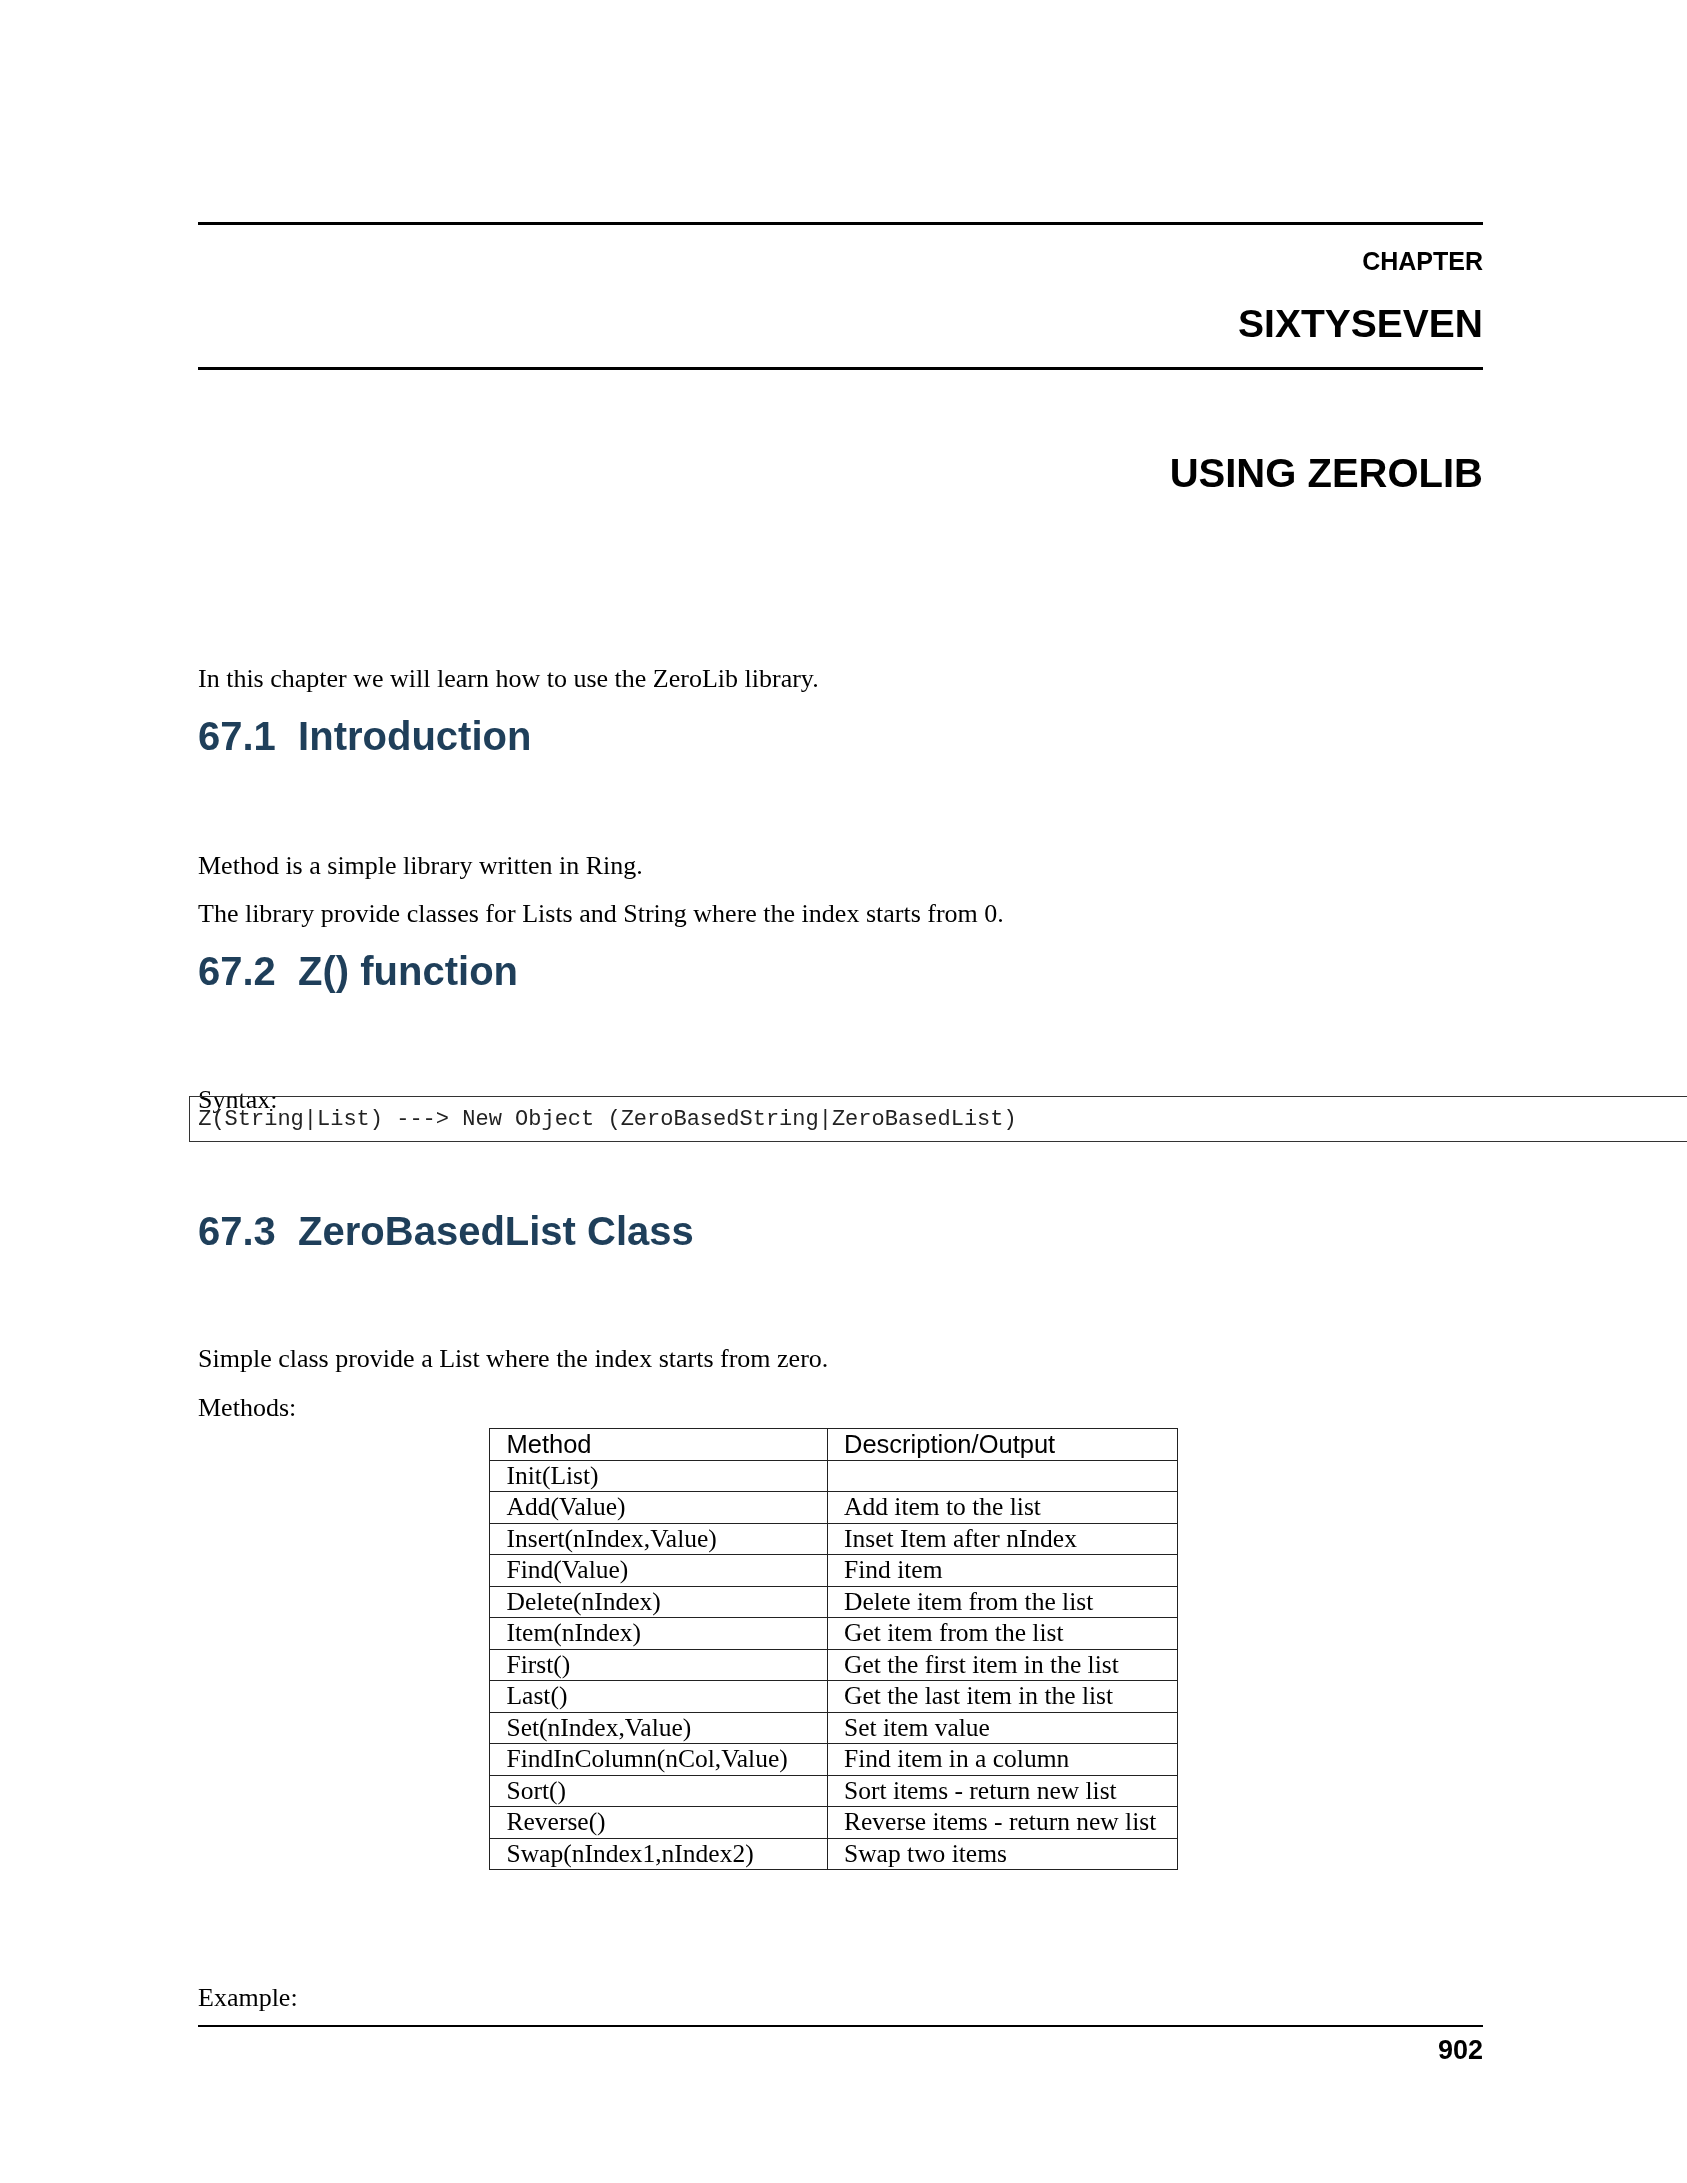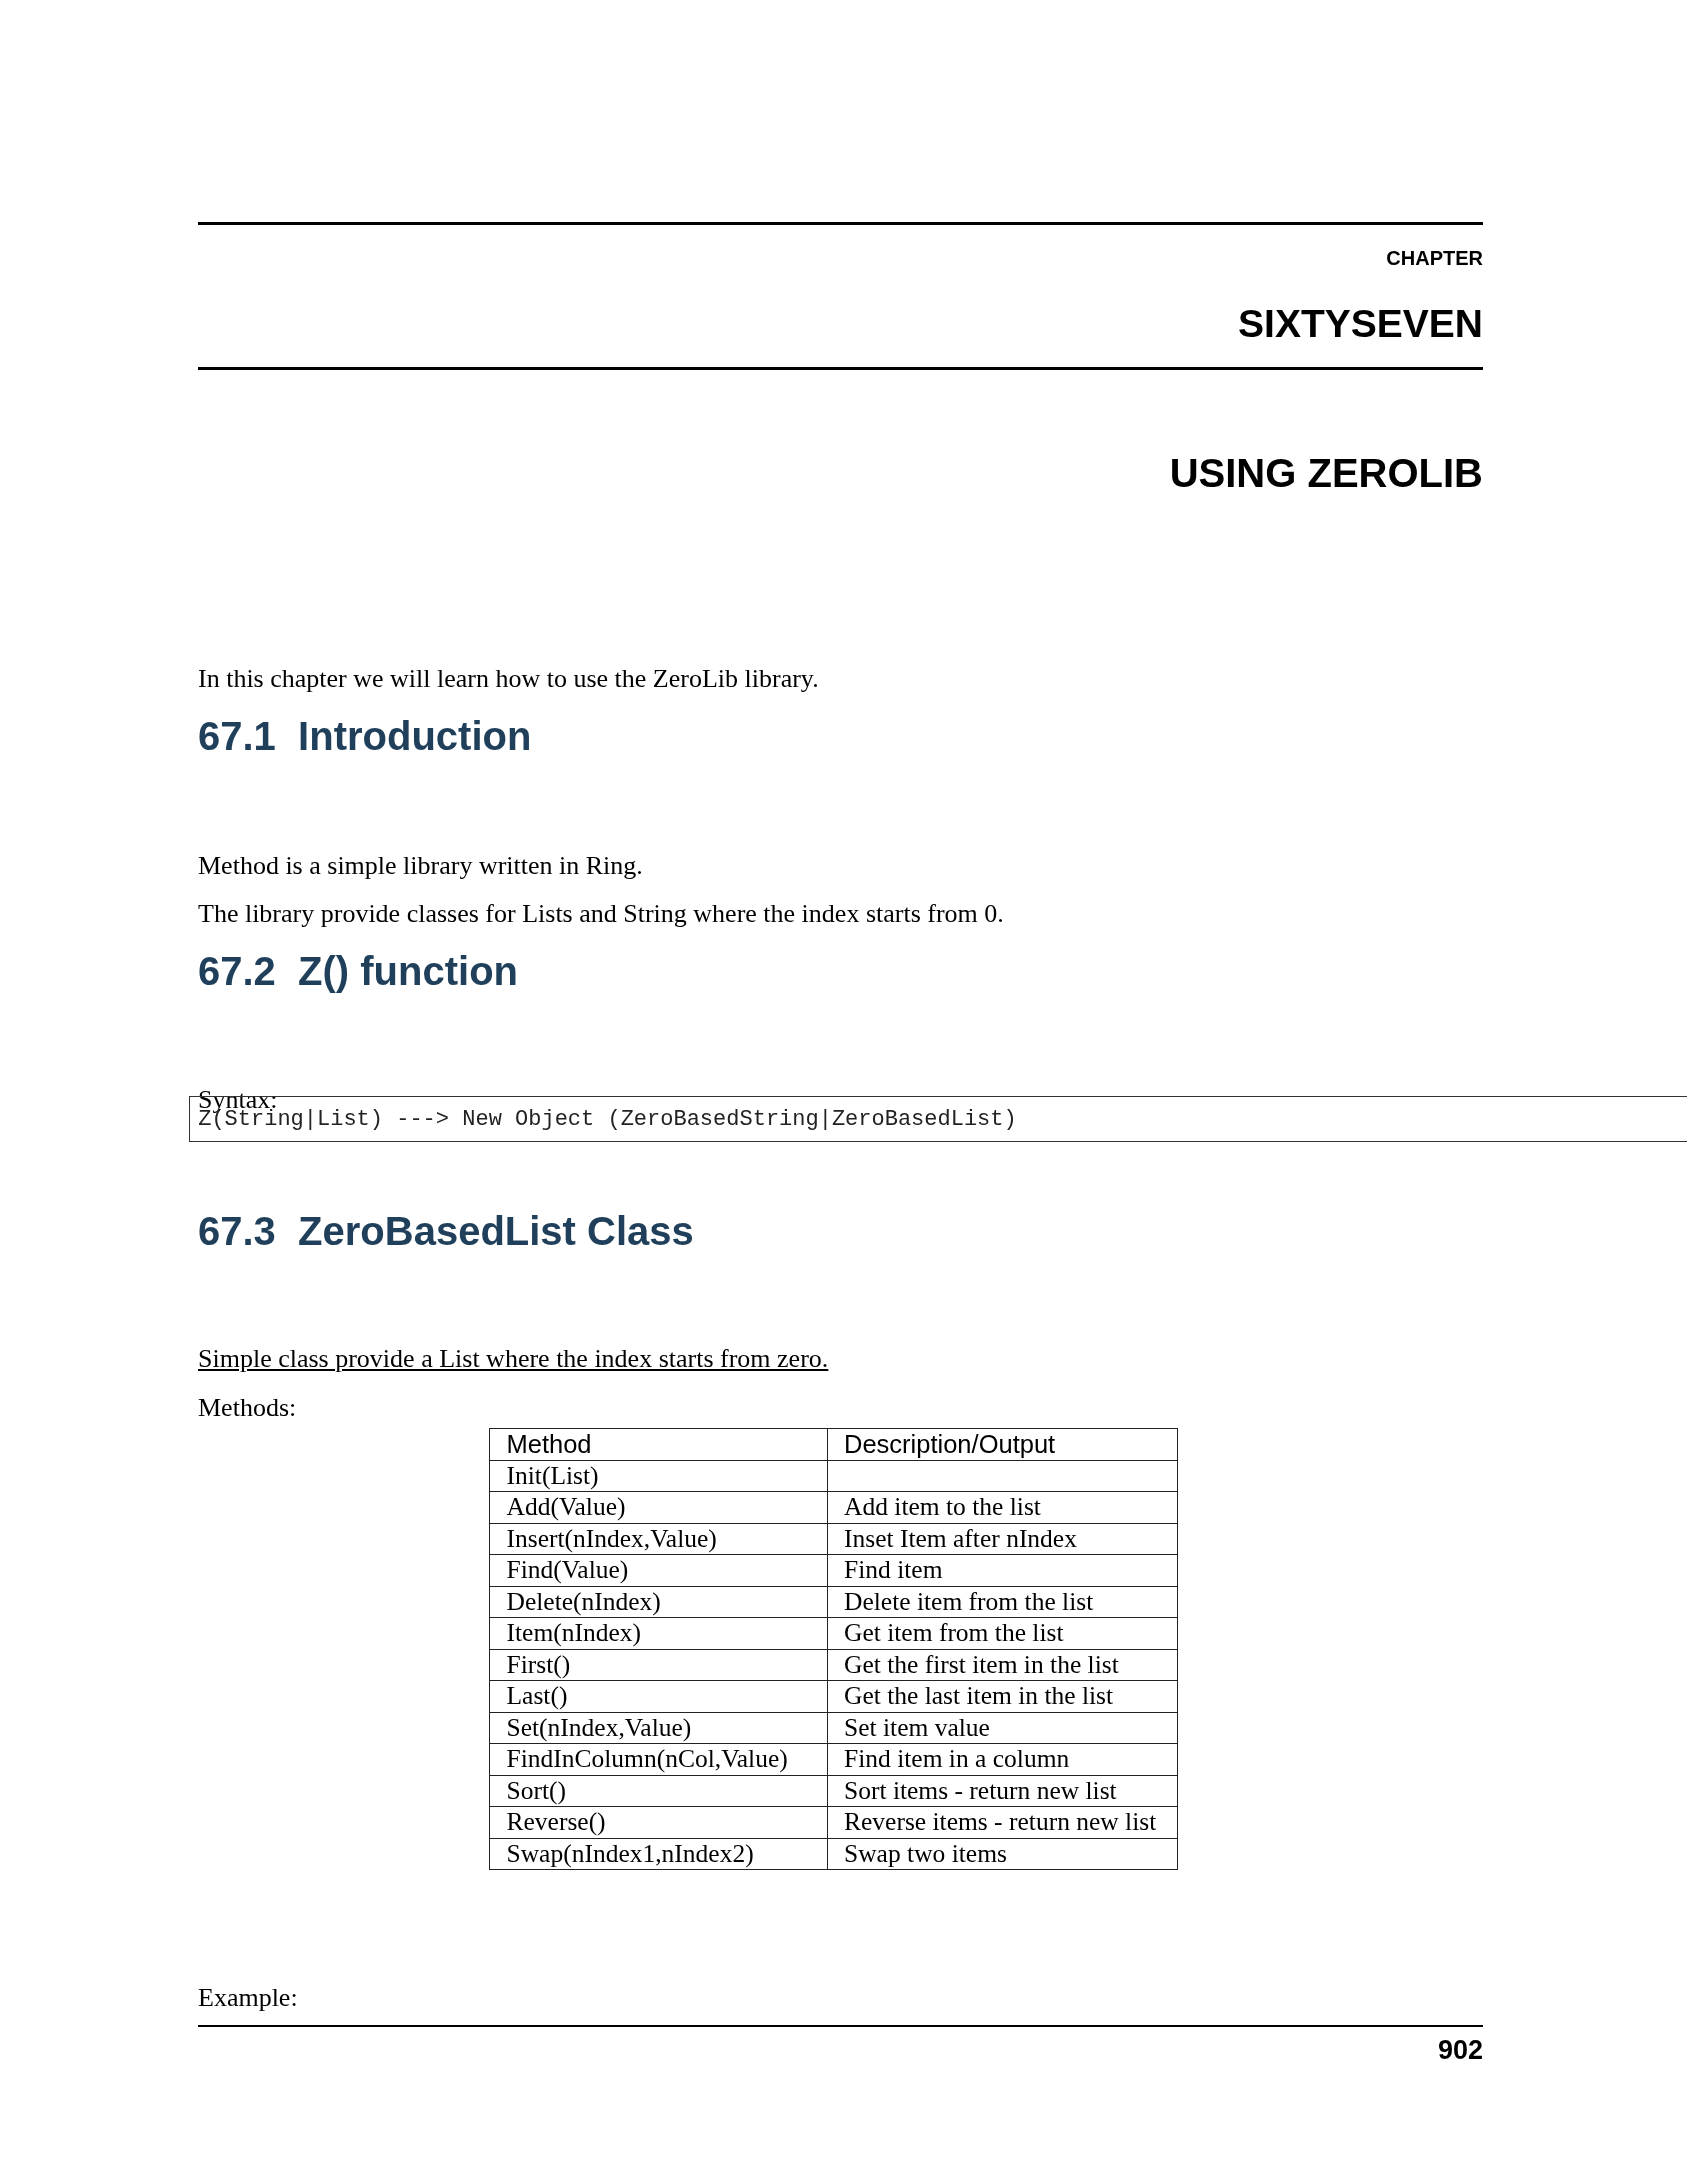--- a/index.html
+++ b/index.html
@@ -3,21 +3,21 @@
 <meta charset="utf-8">
 <style>
   html, body { margin: 0; padding: 0; background: #ffffff; }
   body { width: 1687px; height: 2183px; position: relative; overflow: hidden; color: #000; }
   .abs { position: absolute; }
   .rule { position: absolute; left: 198px; width: 1285px; background: #000; }
   .sans { font-family: "Liberation Sans", "DejaVu Sans", sans-serif; }
   .serif { font-family: "Liberation Serif", "DejaVu Serif", serif; }
   .mono { font-family: "Liberation Mono", "DejaVu Sans Mono", monospace; }
   .right { right: 204px; text-align: right; }
-  .chap-label { font-weight: bold; font-size: 20px; }
+  .chap-label { font-weight: bold; font-size: 25px; }
   .chap-num { font-weight: bold; font-size: 39px; }
   .title { font-weight: bold; font-size: 40px; }
   .h2 { font-weight: bold; font-size: 40px; color: #1f3f5a; left: 198px; }
   .body-text { font-size: 26px; left: 198px; white-space: nowrap; margin-top: 40px; }
   .codebox { left: 189px; top: 1096px; width: 1532px; height: 46px; border: 1.6px solid #333; box-sizing: border-box; }
   .codebox span { position: absolute; left: 8.2px; top: 10px; font-size: 22px; color: #222; white-space: pre; }
   table.methods { position: absolute; left: 489px; top: 1428px; border-collapse: collapse; }
   table.methods td { border: 1.6px solid #222; height: 30.5px; padding: 0 0 0 16.5px; vertical-align: middle; white-space: nowrap; line-height: 30.5px; }
   table.methods td.c1 { width: 320px; }
   table.methods td.c2 { width: 333px; }
@@ -41,21 +41,21 @@
 <div class="abs serif body-text" style="top:811px;">Method is a simple library written in Ring.</div>
 <div class="abs serif body-text" style="top:859px;">The library provide classes for Lists and String where the index starts from 0.</div>
 
 <div class="abs sans h2" style="top:949px;white-space:pre;">67.2  Z() function</div>
 <div class="abs serif body-text" style="top:1045px;">Syntax:</div>
 <div class="abs codebox">
   <span class="mono">Z(String|List) ---&gt; New Object (ZeroBasedString|ZeroBasedList)</span>
 </div>
 
 <div class="abs sans h2" style="top:1209px;white-space:pre;">67.3  ZeroBasedList Class</div>
-<div class="abs serif body-text" style="top:1304px;text-decoration:underline;">Simple class provide a List where the index starts from zero.</div>
+<div class="abs serif body-text" style="top:1304px;">Simple class provide a List where the index starts from zero.</div>
 <div class="abs serif body-text" style="top:1353px;">Methods:</div>
 
 <table class="methods">
   <tbody>
       <tr class="head">
     <td class="c1">Method</td>
     <td class="c2">Description/Output</td>
   </tr>
   <tr class="row">
         <td class="c1">Init(List)</td>

